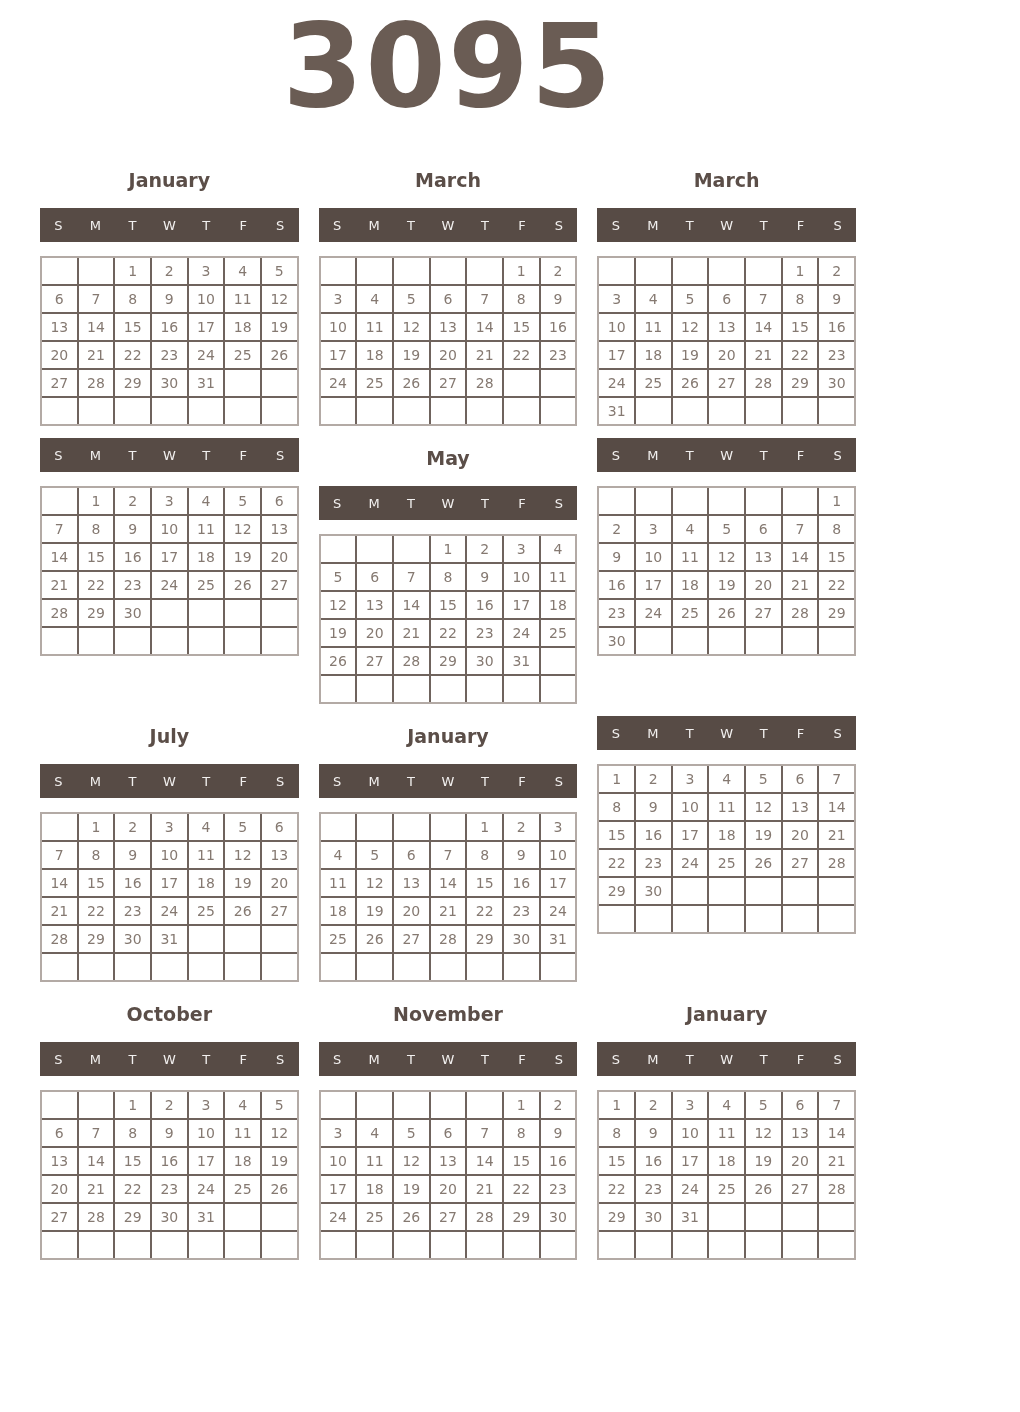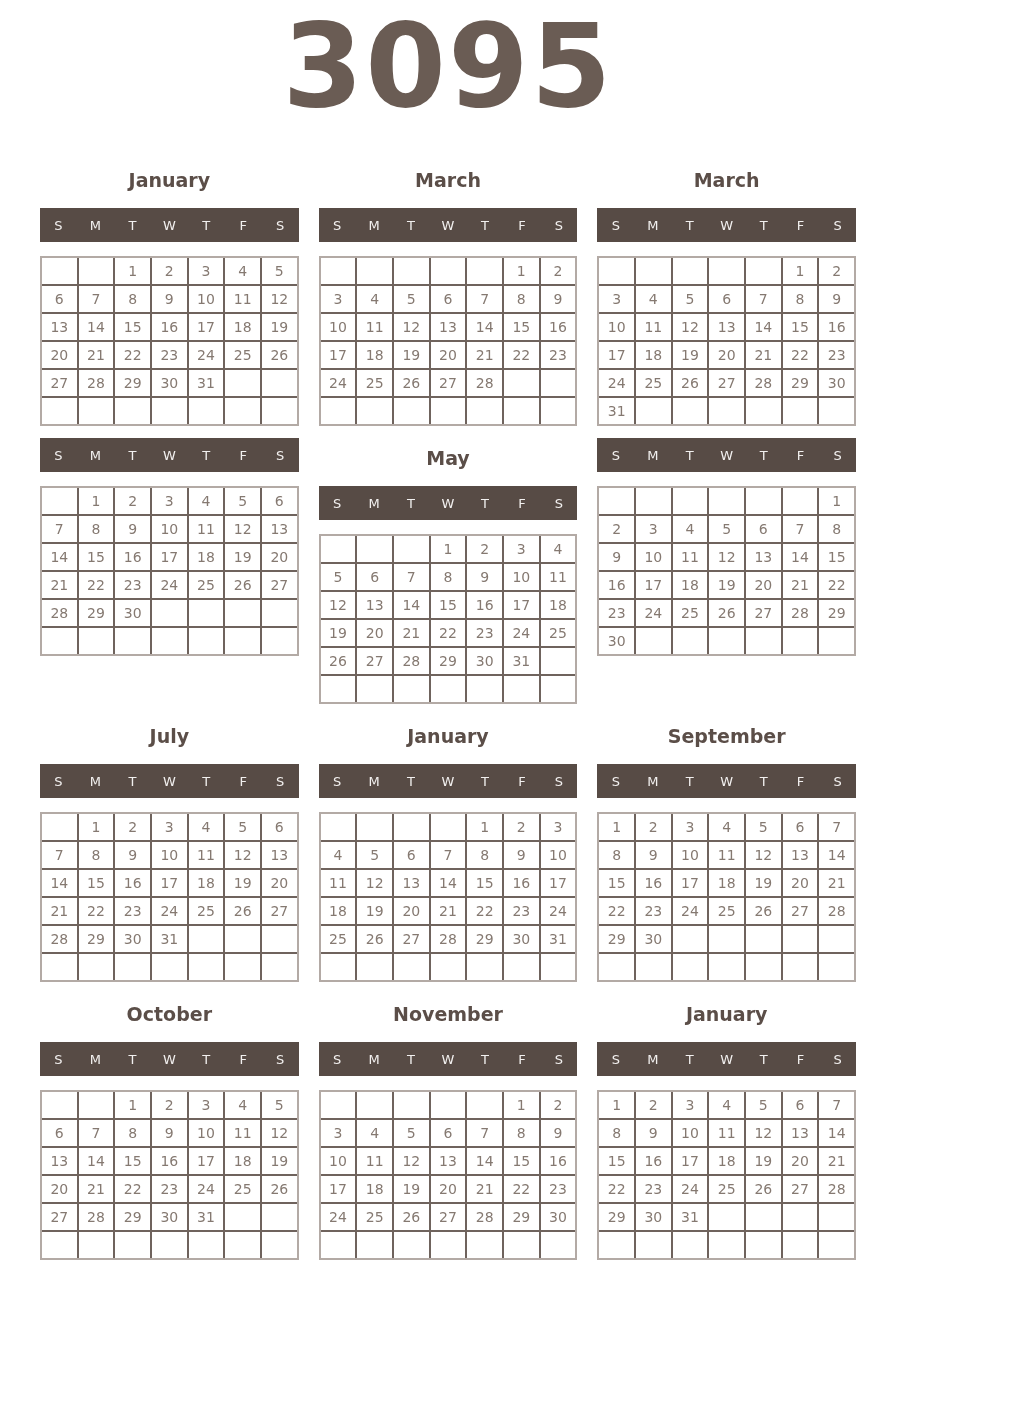--- a/index.html
+++ b/index.html
@@ -531,21 +531,20 @@
           <div class="day-cell"></div>
           <div class="day-cell"></div>
           <div class="day-cell"></div>
           <div class="day-cell"></div>
           <div class="day-cell"></div>
           <div class="day-cell"></div>
         </div>
   </div>
 
   <div class="month-block">
-    <div class="month-name">September</div>
     <div class="weekday-bar">
           <div class="weekday-cell">S</div>
           <div class="weekday-cell">M</div>
           <div class="weekday-cell">T</div>
           <div class="weekday-cell">W</div>
           <div class="weekday-cell">T</div>
           <div class="weekday-cell">F</div>
           <div class="weekday-cell">S</div>
         </div>
     <div class="day-grid">

